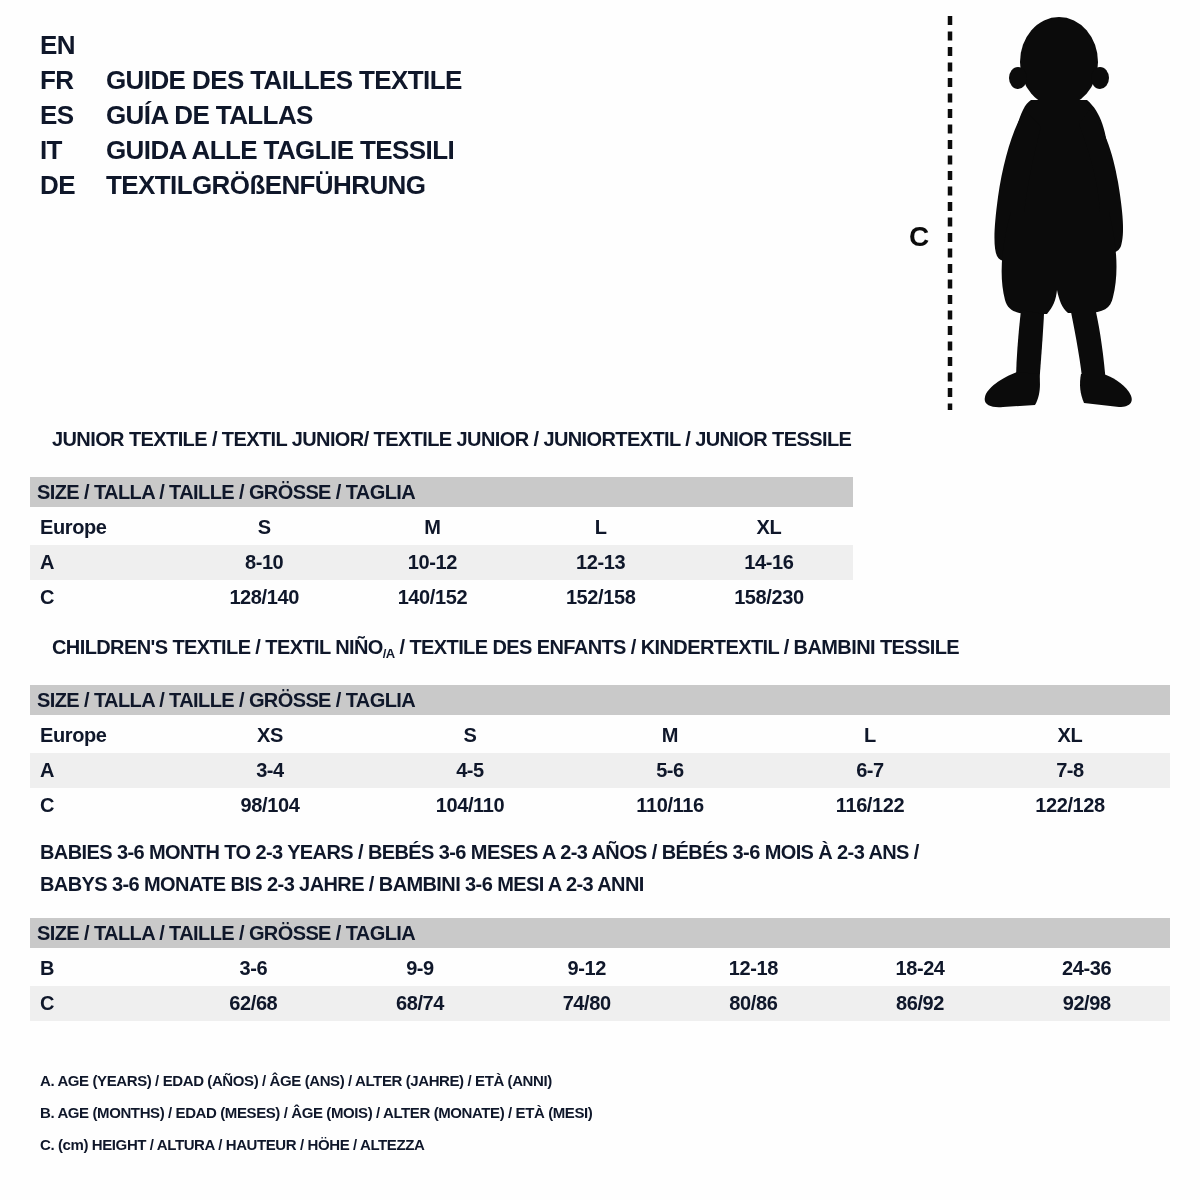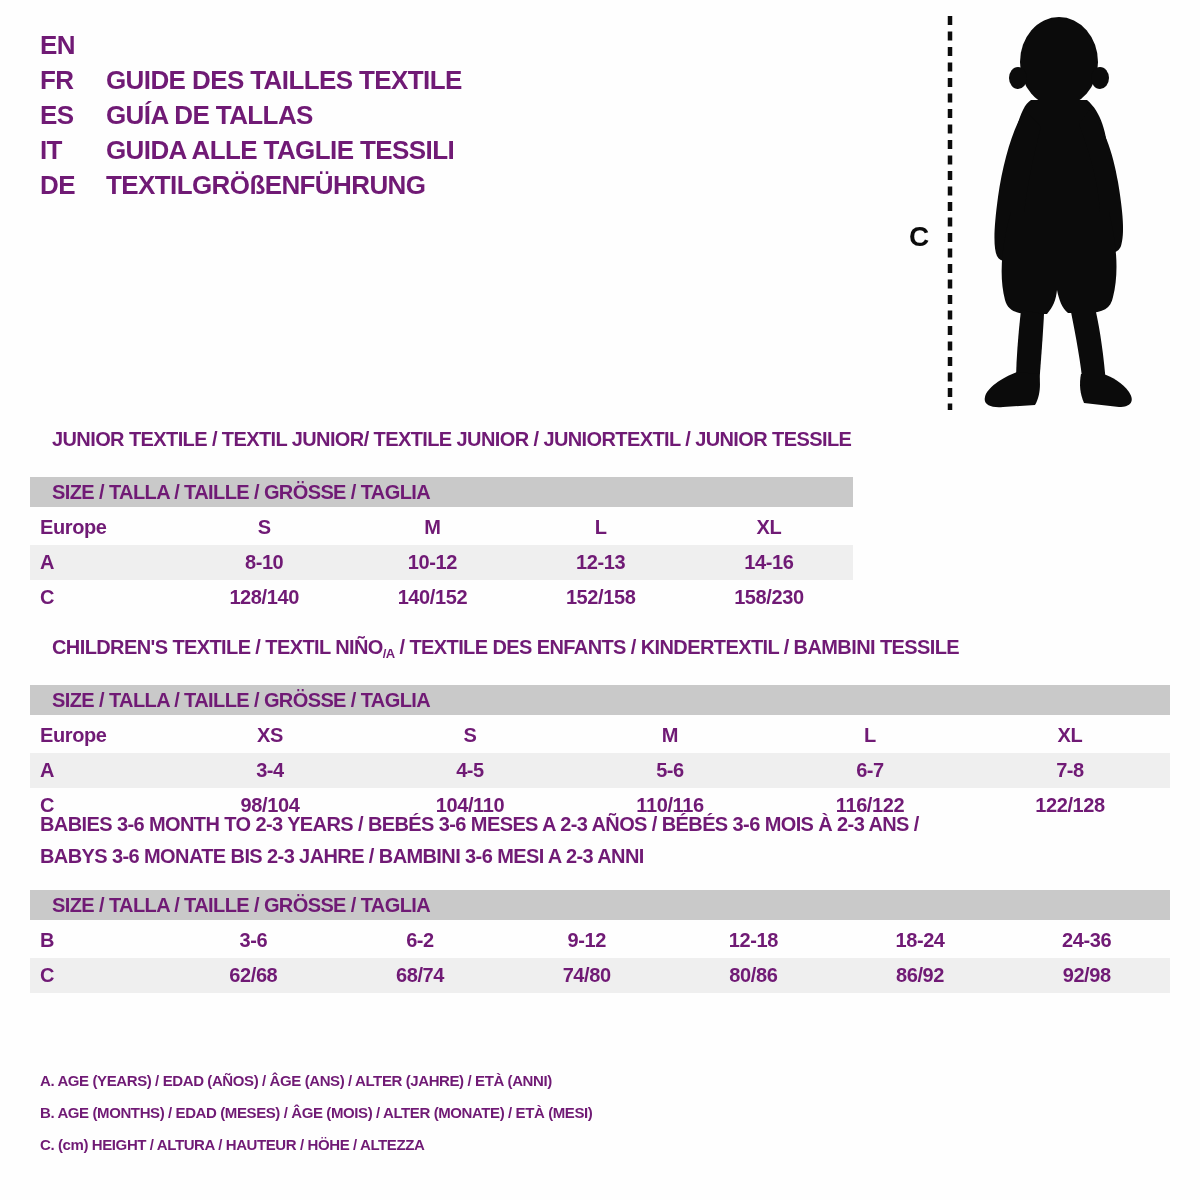--- a/index.html
+++ b/index.html
@@ -1,48 +1,48 @@
 <!DOCTYPE html>
 <html><head>
 <meta charset="utf-8">
 <style>
   html,body{margin:0;padding:0;background:#ffffff;}
   .page{
     position:relative;width:1200px;height:1200px;background:#fefefe;
-    font-family:"Liberation Sans",sans-serif;font-weight:700;color:#701a75;
+    font-family:"Liberation Sans",sans-serif;font-weight:700;color:#0f172a;
     overflow:hidden;
   }
   
   .langs{position:absolute;left:40px;top:28px;}
   .lang-row{display:flex;align-items:center;height:35px;font-size:26px;letter-spacing:-0.6px;}
   .lang-code{width:66px;}
   
   .figure{position:absolute;left:893px;top:6px;width:260px;height:412px;}
   .figure svg{display:block;}
   .figure text{font-family:"Liberation Sans",sans-serif;font-weight:700;}
   
   .section{position:absolute;left:30px;}
   .section-title{margin:0 0 0 22px;font-size:20px;letter-spacing:-0.6px;white-space:nowrap;}
   .title-sub{font-size:13px;position:relative;top:4px;}
   .title-gap{height:26px;}
   .title-gap-sm{height:18px;}
   .size-table{width:100%;}
   .thead{
-    background:#c9c9c9;height:30px;line-height:30px;padding-left:22px;
+    background:#c9c9c9;height:30px;line-height:30px;padding-left:7px;
     font-size:20px;letter-spacing:-0.6px;margin-bottom:3px;
   }
   .trow{display:flex;align-items:center;height:35px;font-size:20px;letter-spacing:-0.4px;}
   .trow.shaded{background:#efefef;}
   .tlabel{padding-left:10px;box-sizing:border-box;}
   .w-junior .tlabel{width:150px;}
   .w-wide .tlabel{width:140px;}
   .tcell{flex:1;text-align:center;}
   .sec-junior{top:428px;width:823px;}
   .sec-children{top:636px;width:1140px;}
-  .sec-babies{top:808px;width:1140px;}
+  .sec-babies{top:836px;width:1140px;}
   .babies-title-line{margin:0 0 0 10px;font-size:20px;letter-spacing:-0.6px;line-height:32px;white-space:nowrap;}
   
   .legend{position:absolute;left:40px;top:1064px;}
   .legend-line{display:flex;align-items:center;height:32px;font-size:15px;letter-spacing:-0.4px;white-space:nowrap;}
 </style>
 </head>
 <body>
 
 <div class="page">
 
@@ -151,21 +151,21 @@
 
   <div class="section sec-babies">
     <p class="babies-title-line">BABIES 3-6 MONTH TO 2-3 YEARS / BEBÉS 3-6 MESES A 2-3 AÑOS / BÉBÉS 3-6 MOIS À 2-3 ANS /</p>
     <p class="babies-title-line">BABYS 3-6 MONATE BIS 2-3 JAHRE / BAMBINI 3-6 MESI A 2-3 ANNI</p>
     <div class="title-gap-sm"></div>
     <div class="size-table w-wide">
       <div class="thead">SIZE / TALLA / TAILLE / GRÖSSE / TAGLIA</div>
       <div class="trow">
         <div class="tlabel">B</div>
         <div class="tcell">3-6</div>
-        <div class="tcell">6-2</div>
+        <div class="tcell">9-9</div>
         <div class="tcell">9-12</div>
         <div class="tcell">12-18</div>
         <div class="tcell">18-24</div>
         <div class="tcell">24-36</div>
       </div>
       <div class="trow shaded">
         <div class="tlabel">C</div>
         <div class="tcell">62/68</div>
         <div class="tcell">68/74</div>
         <div class="tcell">74/80</div>

